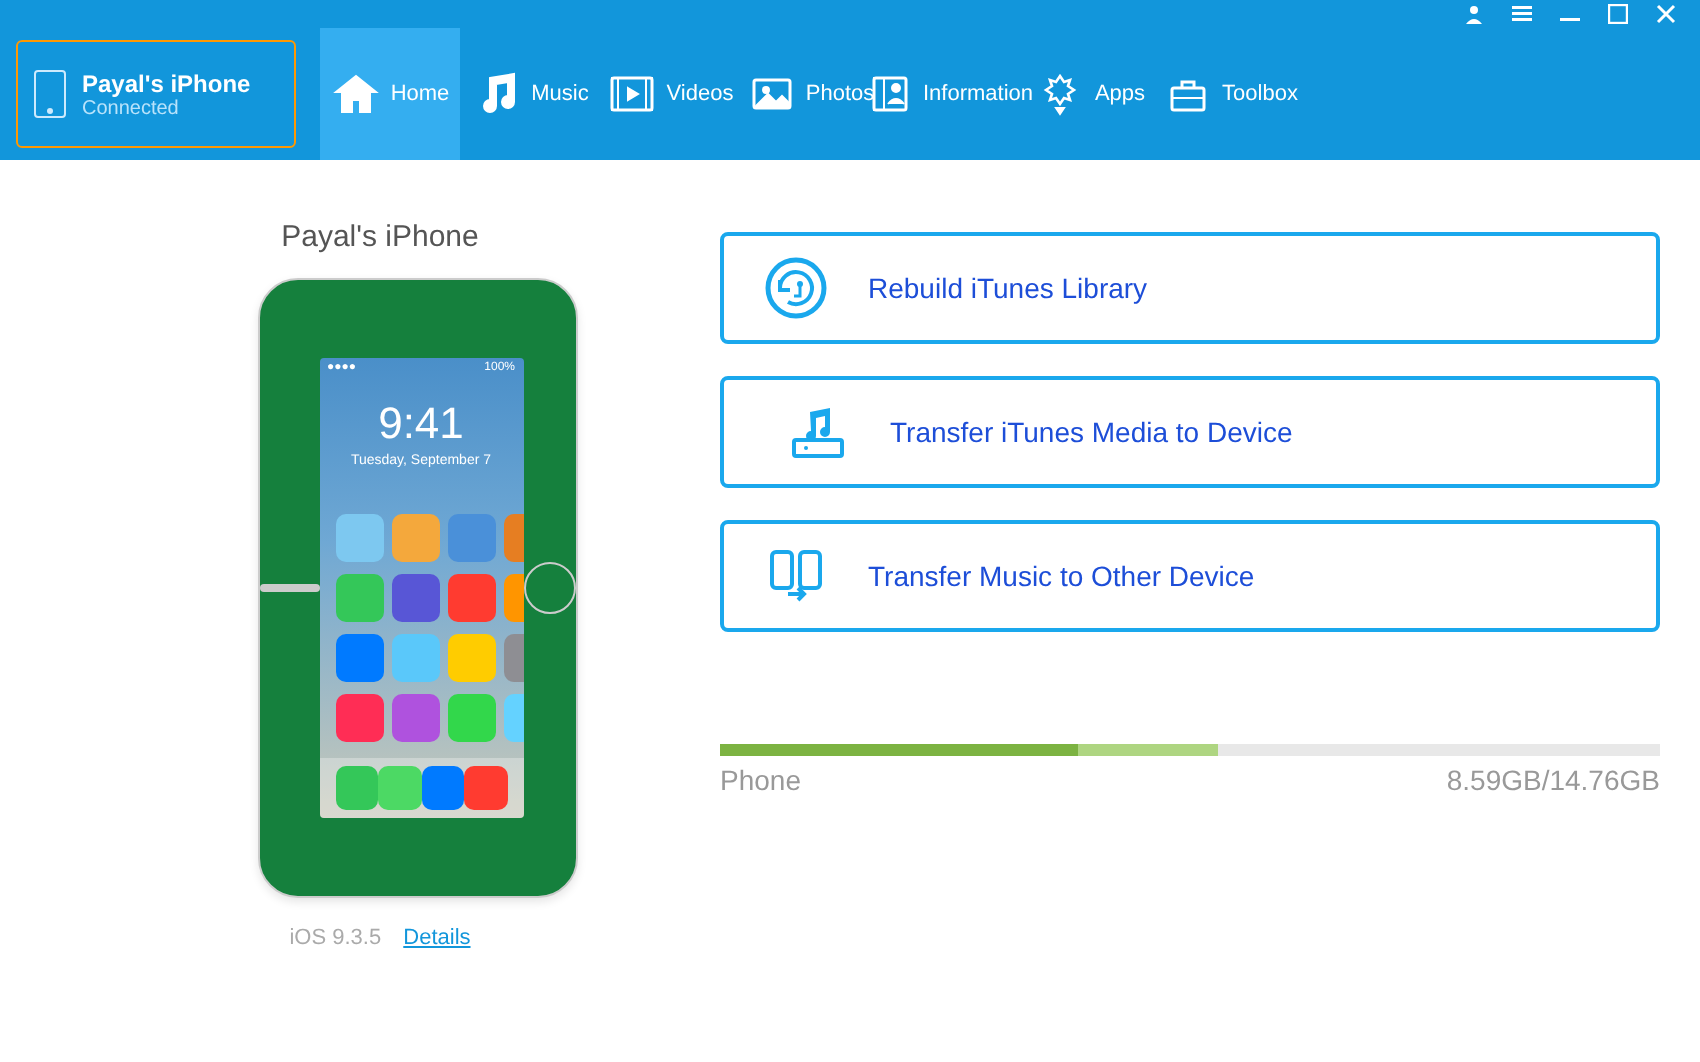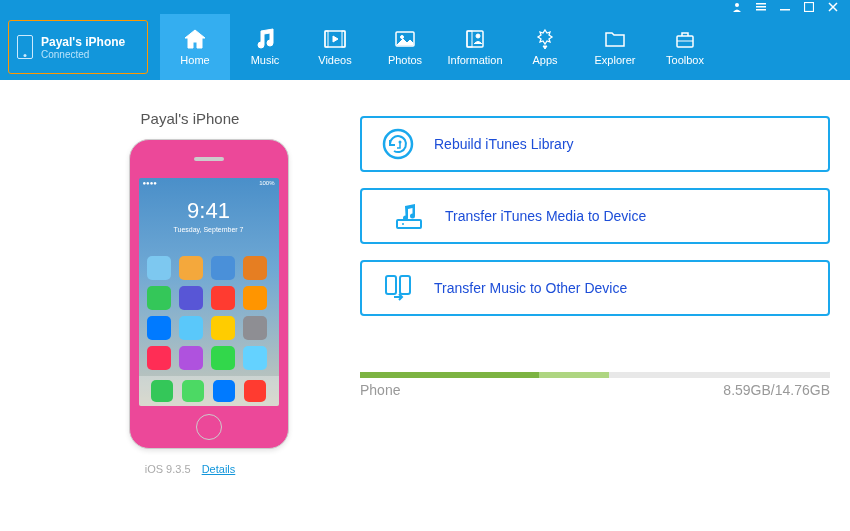--- a/index.html
+++ b/index.html
@@ -10,30 +10,30 @@
 
 .header { height: 66px; background: #1296db; display: flex; align-items: stretch; }
 
 .device-badge { width: 140px; margin: 6px 0 6px 8px; border: 1px solid #ff9800; border-radius: 3px; display: flex; align-items: center; padding: 6px 8px; gap: 8px; }
 .device-badge .phone-ico { width: 16px; height: 24px; border: 1.5px solid #cdeafd; border-radius: 2px; position: relative; }
 .device-badge .phone-ico::after { content: ""; position: absolute; bottom: 1px; left: 50%; transform: translateX(-50%); width: 3px; height: 3px; border-radius: 50%; background: #cdeafd; }
 .device-badge .txt .name { color: #fff; font-size: 12px; font-weight: 600; }
 .device-badge .txt .status { color: #b9e3fb; font-size: 10px; }
 
 .nav { display: flex; margin-left: 12px; }
-.nav-item { width: 70px; display: flex; flex-direction: column; align-items: center; justify-content: center; color: #fff; font-size: 11px; gap: 4px; cursor: pointer; }
+.nav-item { width: 70px; display: flex; flex-direction: row; align-items: center; justify-content: center; color: #fff; font-size: 11px; gap: 4px; cursor: pointer; }
 .nav-item.active { background: #34aef0; }
 .nav-item .ico { width: 26px; height: 22px; display: flex; align-items: center; justify-content: center; }
 .nav-item svg { fill: #fff; stroke: #fff; }
 
 .main { display: flex; height: calc(531px - 80px); padding: 30px 20px 10px 20px; }
 
 .left { width: 340px; display: flex; flex-direction: column; align-items: center; }
 .left .title { font-size: 15px; color: #555; margin-bottom: 12px; }
-.phone-frame { width: 160px; height: 310px; border: 1px solid #ccc; border-radius: 20px; background: #ec4899; box-shadow: 0 2px 5px rgba(0,0,0,0.1); display: flex; flex-direction: column; align-items: center; margin-left: 37px; }
+.phone-frame { width: 160px; height: 310px; border: 1px solid #ccc; border-radius: 20px; background: #15803d; box-shadow: 0 2px 5px rgba(0,0,0,0.1); display: flex; align-items: center; margin-left: 37px; }
 .phone-top { height: 38px; display: flex; align-items: center; justify-content: center; }
 .phone-speaker { width: 30px; height: 4px; background: #ccc; border-radius: 2px; }
 .phone-screen { width: 140px; height: 230px; background: linear-gradient(180deg, #4a8fc9 0%, #6fa8d4 40%, #c9c9b9 100%); border-radius: 2px; position: relative; overflow: hidden; }
 .phone-statusbar { height: 12px; display: flex; justify-content: space-between; padding: 2px 4px; font-size: 6px; color: #fff; }
 .phone-time { text-align: center; color: #fff; font-size: 22px; font-weight: 200; margin-top: 8px; }
 .phone-date { text-align: center; color: #fff; font-size: 7px; margin-top: 2px; }
 .icon-grid { position: absolute; top: 78px; left: 0; right: 0; display: grid; grid-template-columns: repeat(4, 1fr); gap: 6px 4px; padding: 0 8px; }
 .app-ico { width: 24px; height: 24px; border-radius: 5px; }
 .dock { position: absolute; bottom: 0; left: 0; right: 0; height: 30px; background: rgba(255,255,255,0.3); display: flex; justify-content: space-around; align-items: center; padding: 0 8px; }
 .dock .app-ico { width: 22px; height: 22px; }
@@ -145,28 +145,20 @@
         <span>Information</span>
       </div>
       <div class="nav-item">
         <div class="ico">
           <svg width="24" height="22" viewBox="0 0 24 22">
             <path d="M12 2 L14 5 L17 4 L16 7 L19 9 L16 11 L17 14 L14 13 L12 16 L10 13 L7 14 L8 11 L5 9 L8 7 L7 4 L10 5 Z" fill="none" stroke="#fff" stroke-width="1.3"></path>
             <path d="M10 18 L12 21 L14 18 Z" fill="#fff"></path>
           </svg>
         </div>
         <span>Apps</span>
-      </div>
-      <div class="nav-item">
-        <div class="ico">
-          <svg width="24" height="22" viewBox="0 0 24 22">
-            <path d="M3 5 L9 5 L11 7 L21 7 L21 18 L3 18 Z" fill="none" stroke="#fff" stroke-width="1.5"></path>
-          </svg>
-        </div>
-        <span>Explorer</span>
       </div>
       <div class="nav-item">
         <div class="ico">
           <svg width="24" height="22" viewBox="0 0 24 22">
             <rect x="4" y="8" width="16" height="11" rx="1" fill="none" stroke="#fff" stroke-width="1.5"></rect>
             <path d="M9 8 L9 5 L15 5 L15 8" fill="none" stroke="#fff" stroke-width="1.5"></path>
             <path d="M4 13 L20 13" stroke="#fff" stroke-width="1"></path>
           </svg>
         </div>
         <span>Toolbox</span>

